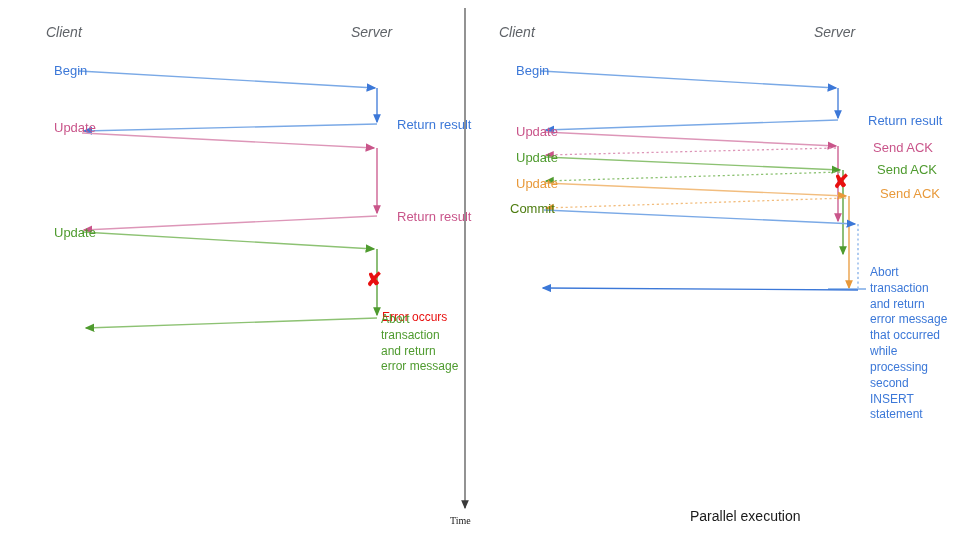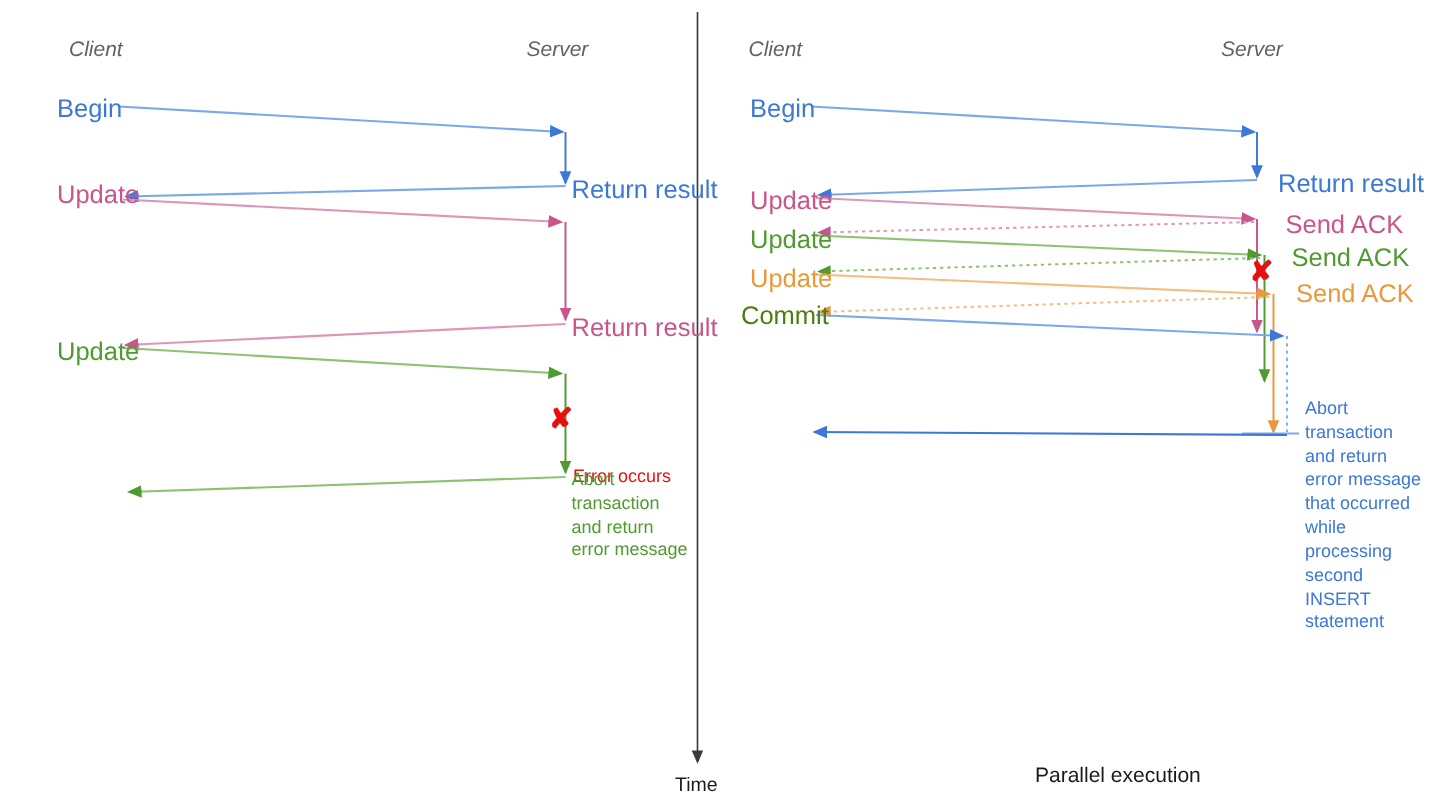--- a/index.html
+++ b/index.html
@@ -36,25 +36,27 @@
   .actor {
     font-style: italic;
     font-size: 14px;
     color: #5f6368;
   }
   .panel-caption {
     font-size: 14px;
     color: #1a1a1a;
   }
   .time-caption {
+    font-size: 10px;
+    color: #1a1a1a;
+    font-family: Liberation Serif, serif;
+  }
+  .msg {
     font-size: 13px;
-    color: #1a1a1a;
-  }
-  .msg {
-    font-size: 17px;
+    margin-left: 16px;
   }
   .msg-multi {
     font-size: 12px;
     line-height: 1.32;
   }
   .err {
     font-size: 12px;
     color: #e8100f;
   }
   .xmark {

